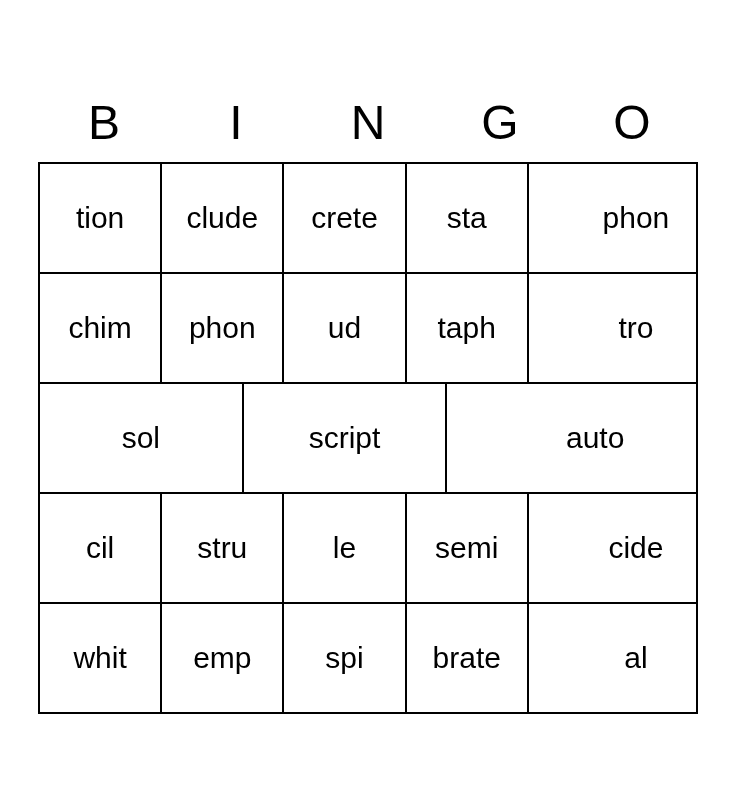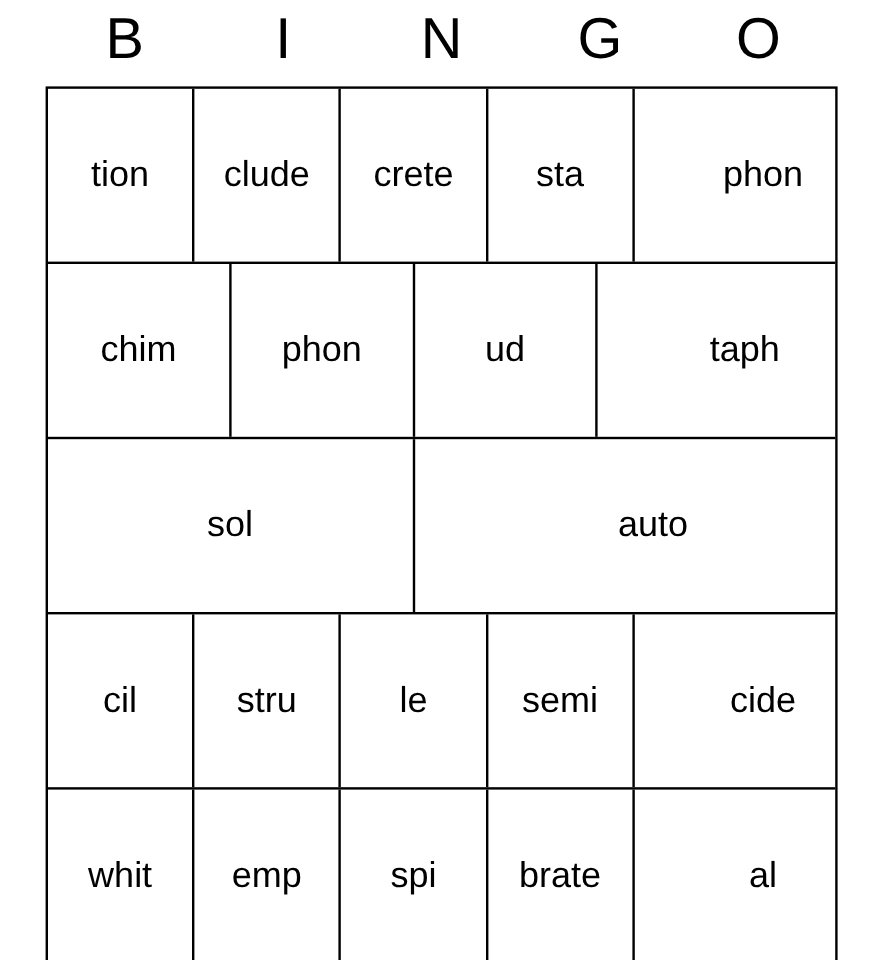--- a/index.html
+++ b/index.html
@@ -53,21 +53,21 @@
       border-bottom: 2px solid #000000;
     }
 
     .bingo-row:last-child {
       border-bottom: none;
       align-items: flex-end;
     }
 
     .bingo-cell {
       flex: 1;
-      height: 144px;
+      height: 108px;
       display: flex;
       align-items: center;
       justify-content: center;
       border-right: 2px solid #000000;
       font-size: 30px;
       font-weight: normal;
       color: #000000;
     }
 
     .bingo-cell:last-child {
@@ -93,23 +93,25 @@
       <div class="bingo-cell">clude</div>
       <div class="bingo-cell">crete</div>
       <div class="bingo-cell">sta</div>
       <div class="bingo-cell">phon</div>
     </div>
     <div class="bingo-row">
       <div class="bingo-cell">chim</div>
       <div class="bingo-cell">phon</div>
       <div class="bingo-cell">ud</div>
       <div class="bingo-cell">taph</div>
+      <div class="bingo-cell">tro</div>
     </div>
     <div class="bingo-row">
       <div class="bingo-cell">sol</div>
+      <div class="bingo-cell">script</div>
       <div class="bingo-cell">auto</div>
     </div>
     <div class="bingo-row">
       <div class="bingo-cell">cil</div>
       <div class="bingo-cell">stru</div>
       <div class="bingo-cell">le</div>
       <div class="bingo-cell">semi</div>
       <div class="bingo-cell">cide</div>
     </div>
     <div class="bingo-row">

